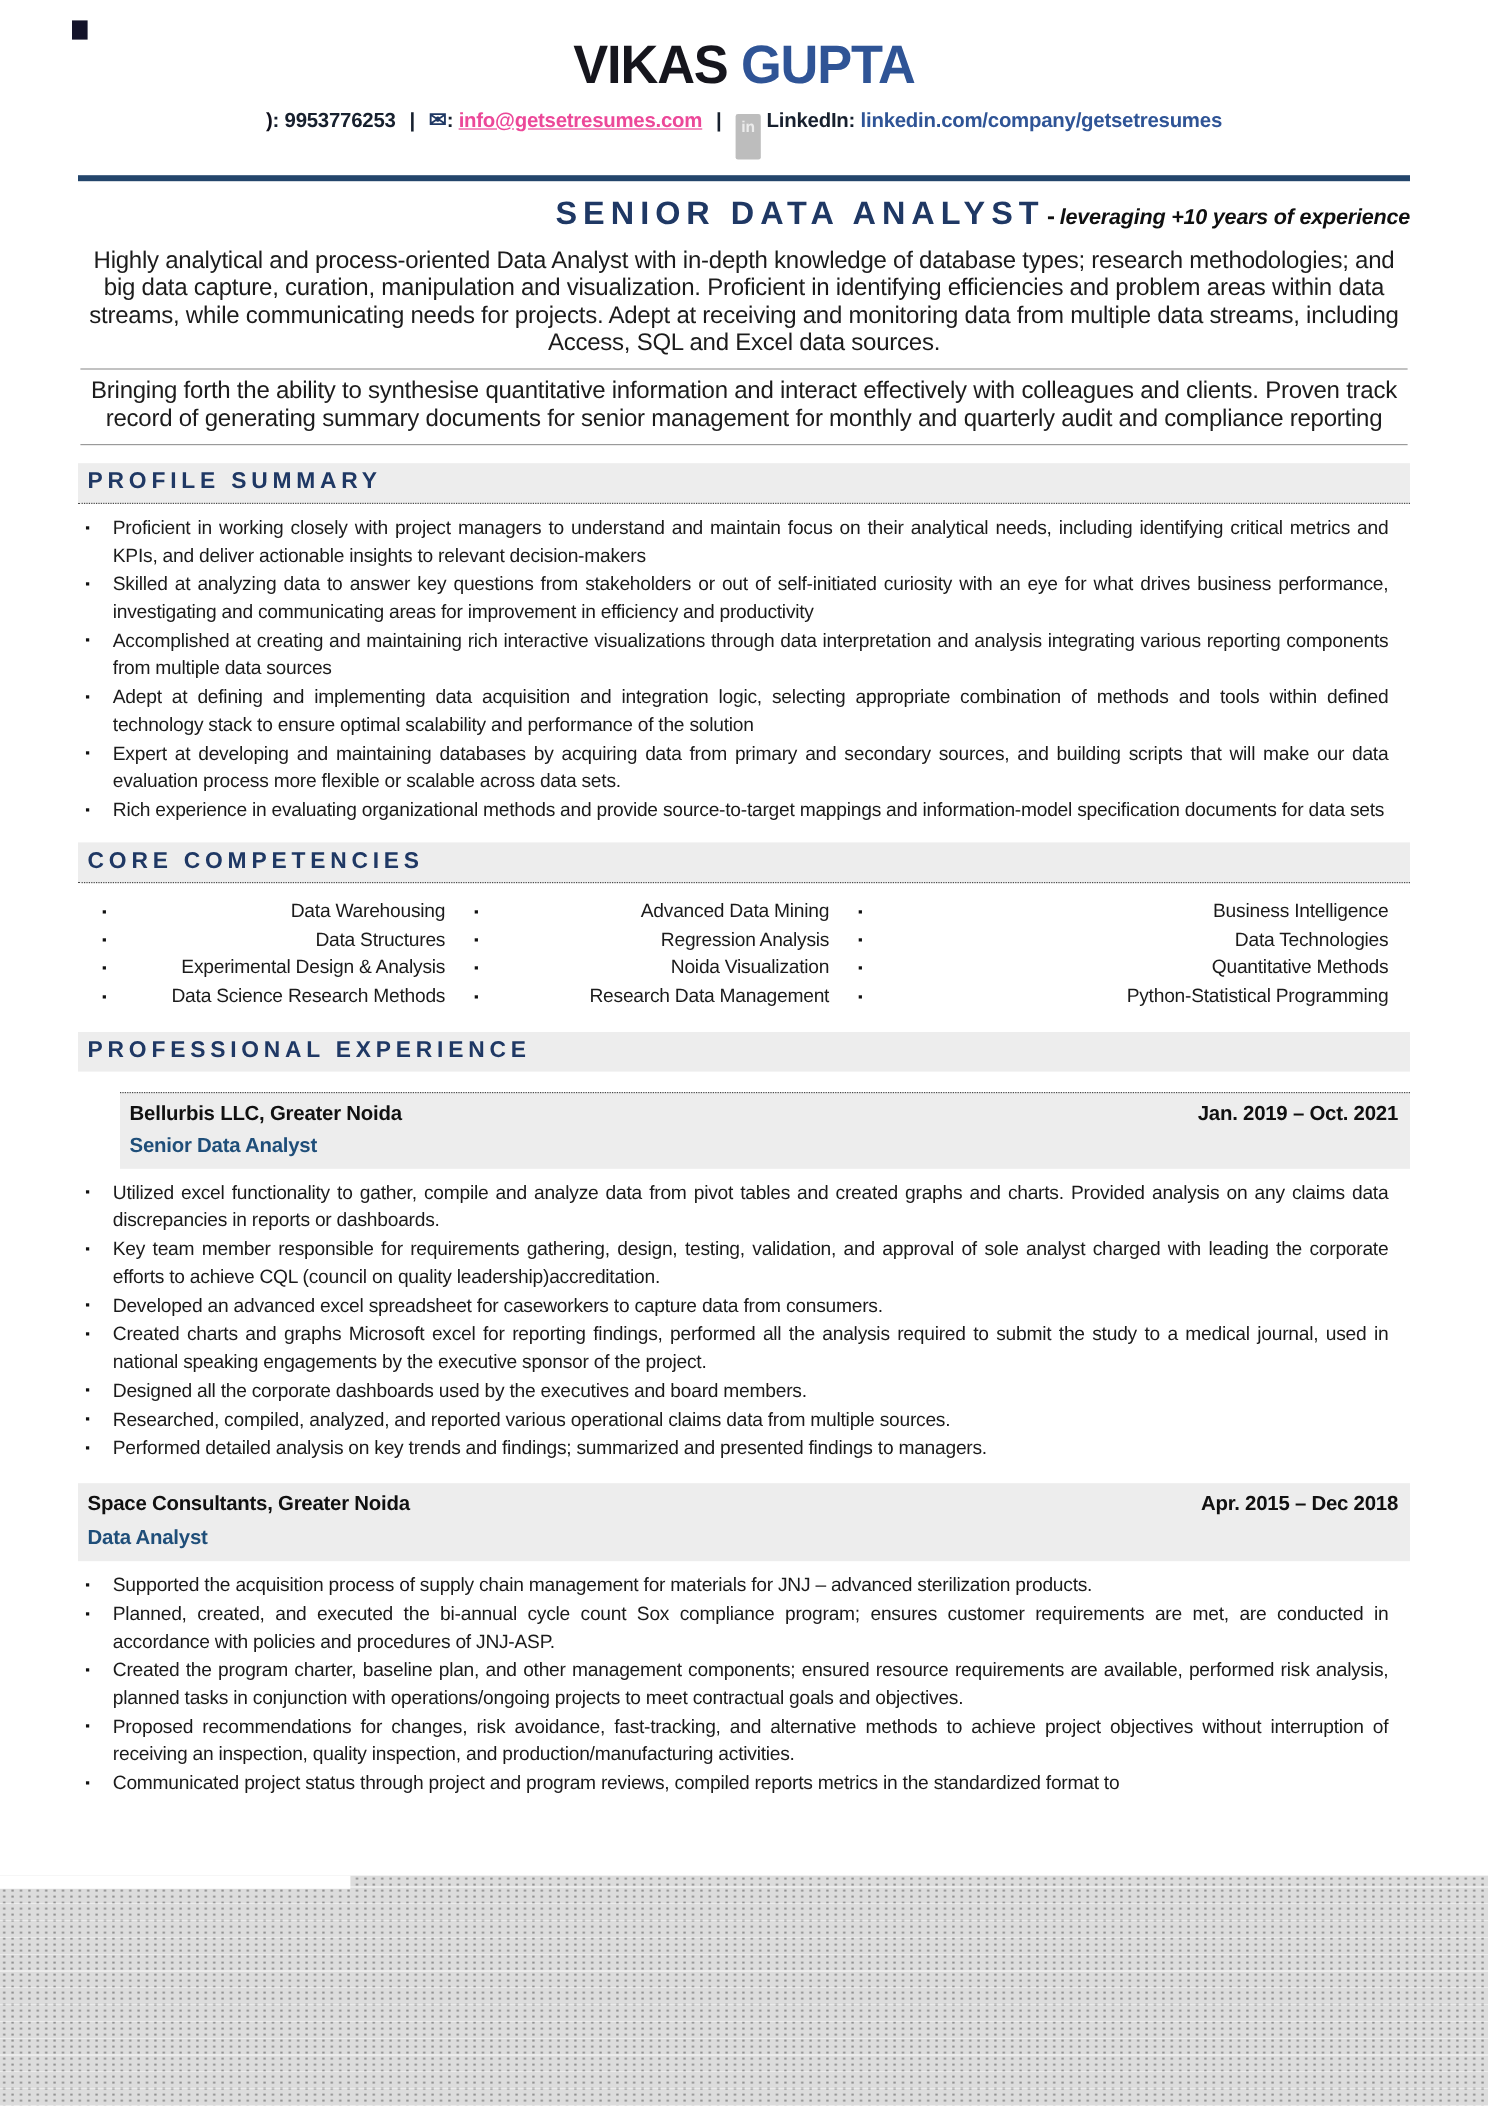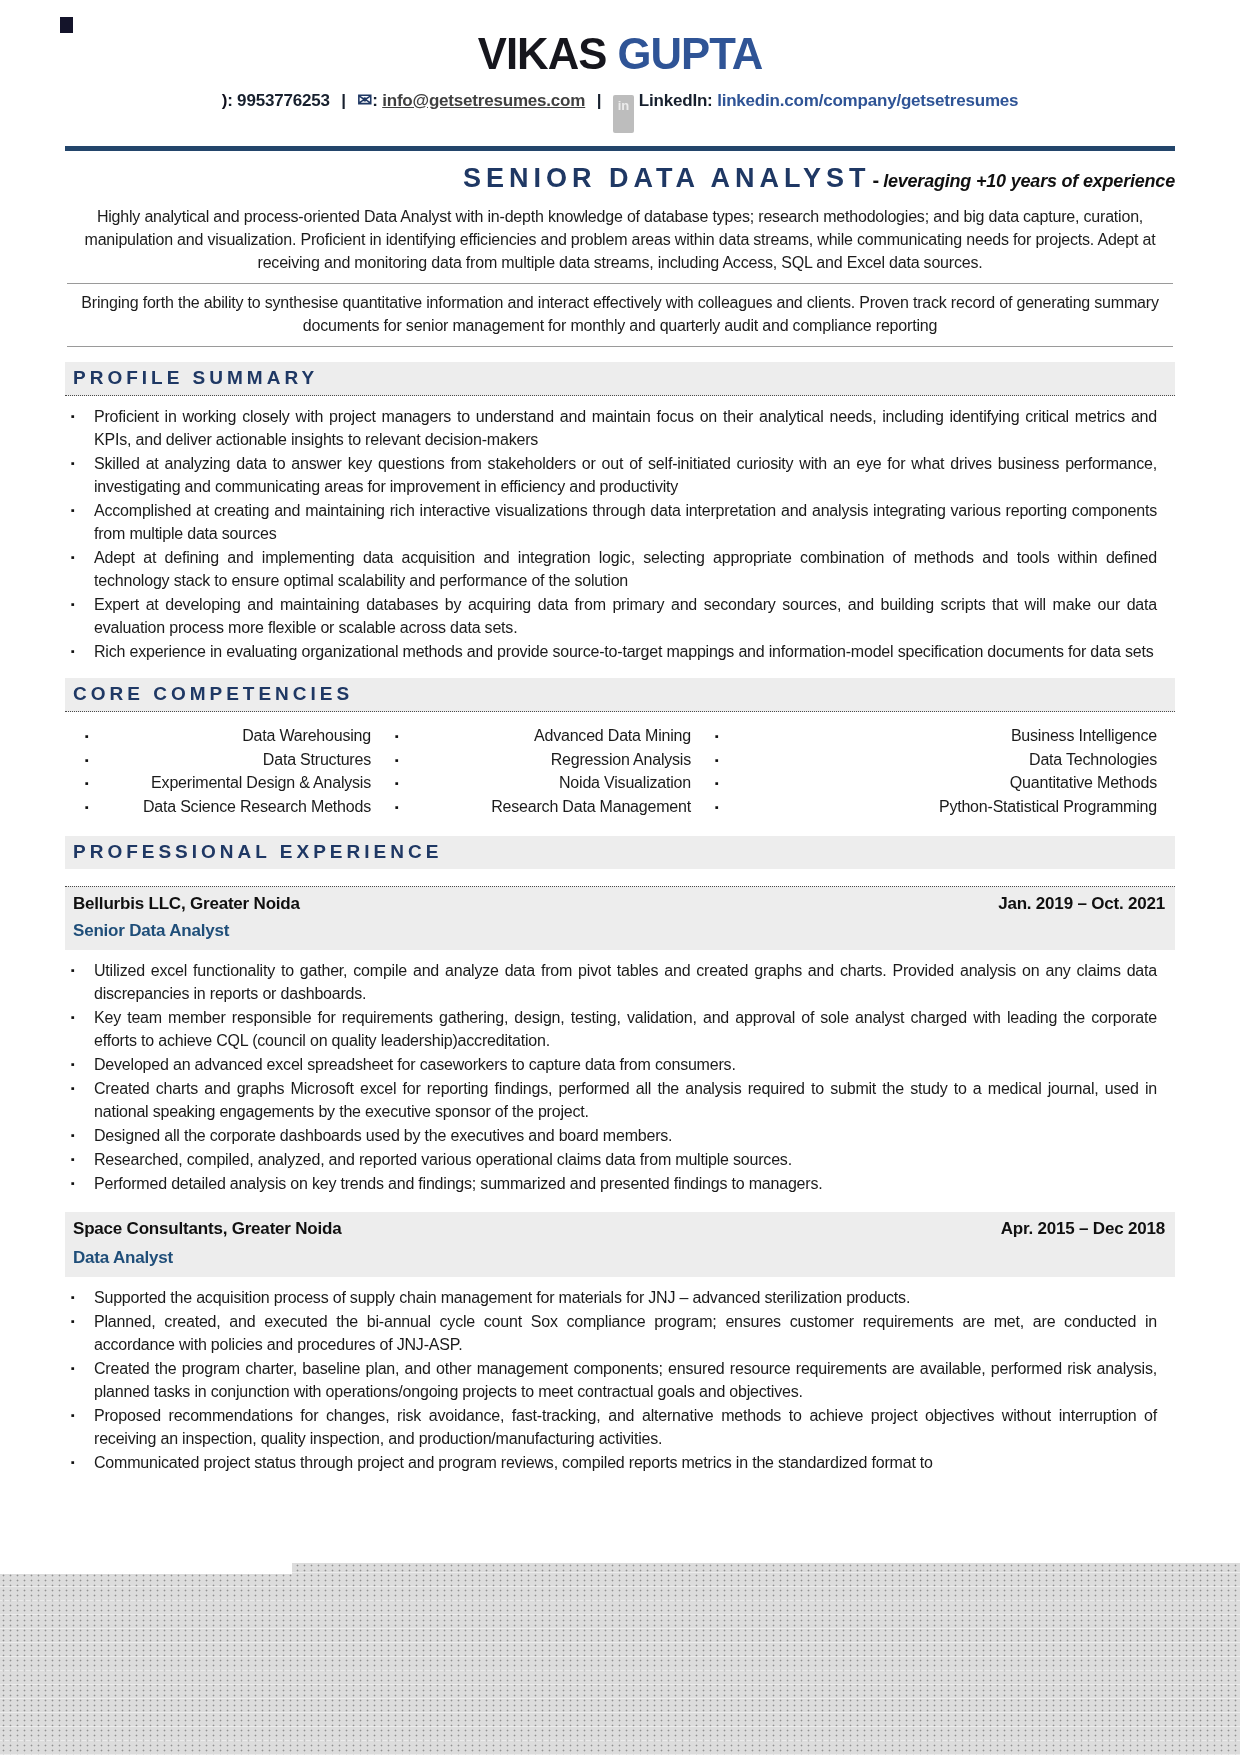--- a/index.html
+++ b/index.html
@@ -25,38 +25,38 @@
   .name .last { color: #2f5496; }
 
   .contact {
     text-align: center; margin-top: 9px;
     font-size: 17px; font-weight: 700; color: #17202e;
     letter-spacing: -0.2px;
   }
   .contact .sep { margin: 0 7px; color: #17202e; }
   .phone-glyph { font-weight: 700; color: #10101c; }
   .mail-glyph { color: #1f3864; font-size: 18px; }
-  .email-link { color: #404040; text-decoration: underline; cursor: pointer; }
+  .email-link { color: #ec4899; text-decoration: underline; cursor: pointer; }
   .li-badge {
     display: inline-block; width: 21px; height: 38px; border-radius: 2px;
     background: #bdbdbd; color: #ececec; font-size: 13px; font-weight: 700;
     text-align: center; line-height: 21px; vertical-align: -4px; margin-right: 5px;
   }
   .li-url { color: #2f5496; }
 
   .top-rule { height: 5px; background: #23456b; margin-top: 13px; }
 
   
   .title-row { text-align: right; margin-top: 11px; line-height: 32px; }
   .doc-title { color: #1f3864; font-size: 27px; font-weight: 700; letter-spacing: 5px; }
   .doc-dash { font-size: 20px; font-weight: 700; color: #111; margin: 0 4px 0 2px; }
   .doc-subtitle { font-size: 18px; font-style: italic; font-weight: 700; color: #101010; letter-spacing: -0.2px; }
 
   .summary-p {
-    text-align: center; font-size: 16px; line-height: 23px;
+    text-align: center; font-size: 20px; line-height: 23px;
     margin: 7px 2px 0 2px; color: #1c1c1c; letter-spacing: -0.2px;
   }
   .thin-rule { border: 0; border-top: 1px solid #9a9a9a; margin: 9px 2px 7px 2px; }
 
   
   .section-band {
     background: #ededed; padding: 5px 8px 6px 8px;
     border-bottom: 1px dotted #4a4a4a; margin-top: 15px;
   }
   .section-heading { color: #1f3864; font-size: 19px; font-weight: 700; letter-spacing: 4px; }
@@ -70,21 +70,21 @@
   ul.bullets li::before { content: "▪"; position: absolute; left: 6px; top: 0; font-size: 11px; color: #111; }
 
   
   .comp-grid { display: grid; grid-template-columns: 310px 320px 1fr; padding: 5px 0 2px 14px; }
   .comp-grid ul.bullets { margin-top: 8px; }
   .comp-grid ul.bullets li { text-align: right; line-height: 22.5px; }
 
   
   .exp-band { border-bottom: none; }
   .job-band { background: #ededed; padding: 7px 10px 9px 8px; margin-top: 17px; }
-  .job-band.first { border-top: 1px dotted #4a4a4a; }
+  .job-band.first { border-top: 1px dotted #4a4a4a; margin-left: 35px; }
   .job-head { display: flex; justify-content: space-between; align-items: baseline; }
   .job-company { font-size: 17px; font-weight: 700; color: #101010; letter-spacing: -0.2px; }
   .job-dates { font-size: 17px; font-weight: 700; color: #101010; letter-spacing: -0.2px; }
   .job-role { color: #1f4e79; font-size: 17px; font-weight: 700; margin-top: 7px; letter-spacing: -0.2px; }
   .job2 .job-role { margin-top: 9px; }
   .job2-bullets { margin-top: 20px; }
 
   
   .texture {
     position: absolute; left: 0; bottom: 0; width: 1240px; height: 192px;

